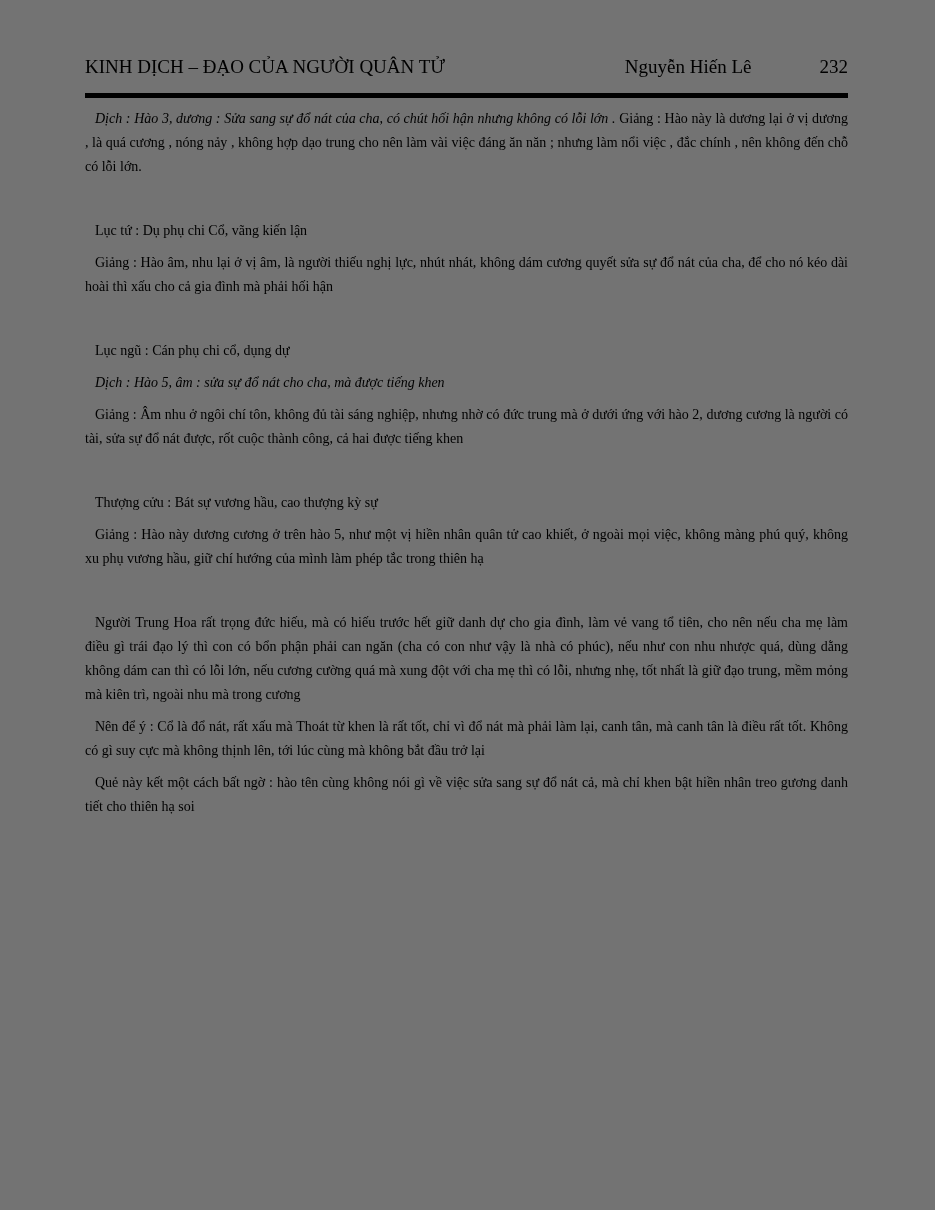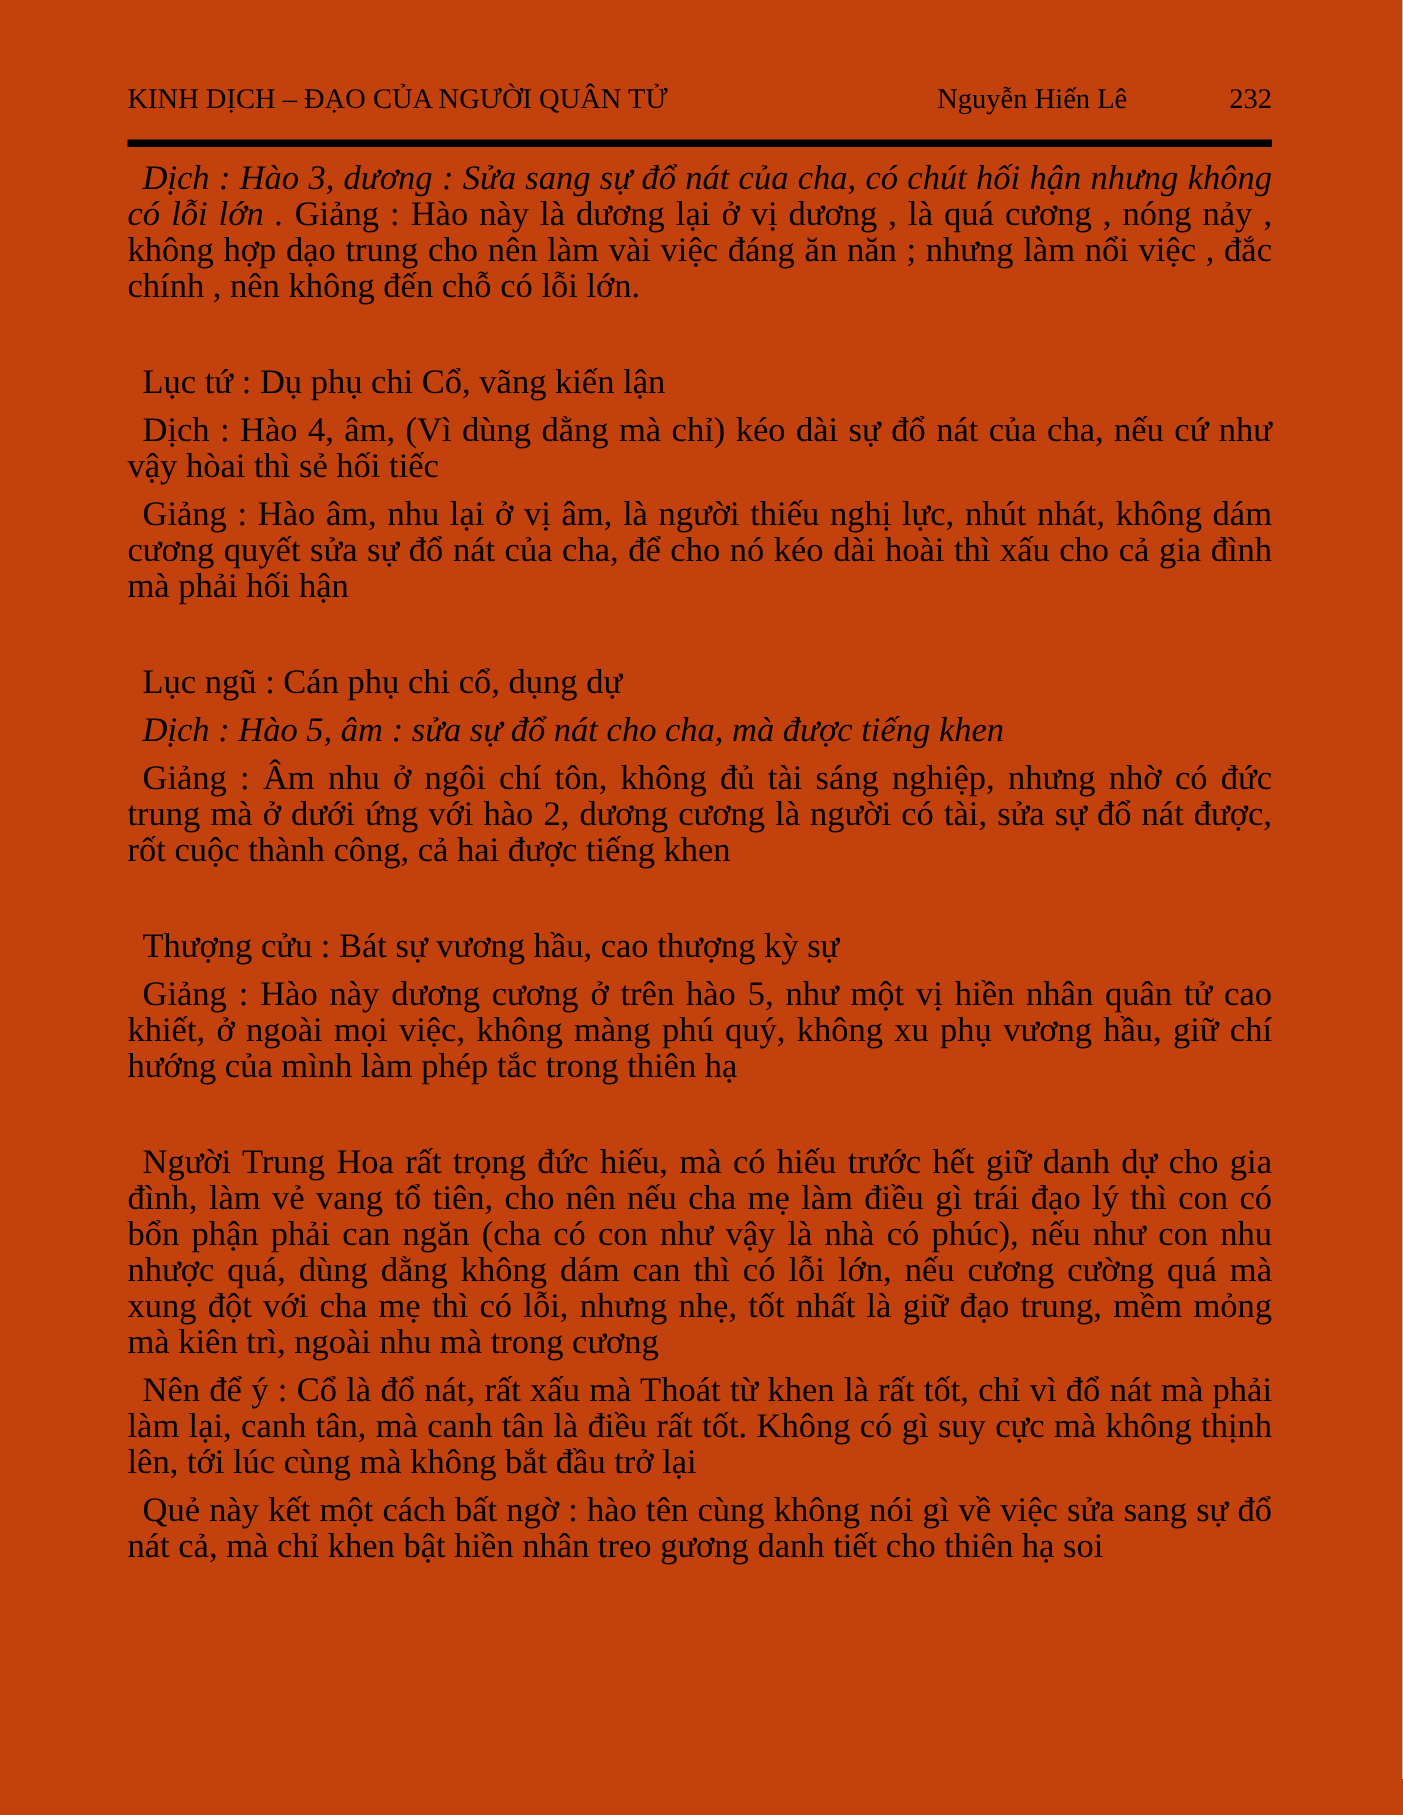--- a/index.html
+++ b/index.html
@@ -1,20 +1,20 @@
 <!DOCTYPE html>
 <html><head>
 <meta charset="utf-8">
 <style>
   html, body { margin: 0; padding: 0; background: #ffffff; }
   .page {
     position: relative;
     width: 935px;
     height: 1210px;
-    background: #c2410c;
+    background: #737373;
     color: #000000;
     font-family: "Liberation Serif", "DejaVu Serif", serif;
     overflow: hidden;
     box-sizing: border-box;
   }
   .header {
     display: flex;
     align-items: baseline;
     padding: 55px 87px 0 85px;
     font-size: 19px;
@@ -27,21 +27,21 @@
   .rule {
     margin: 14px 87px 0 85px;
     height: 5px;
     background: #000000;
   }
   .content {
     padding: 9px 87px 0 85px;
   }
   .content p {
     margin: 8px 0 0 0;
-    font-size: 23px;
+    font-size: 14px;
     line-height: 24px;
     text-align: justify;
     text-indent: 10px;
   }
   .content p:first-child { margin-top: 0; }
   .content p.gap { margin-top: 40px; }
   .it { font-style: italic; }
 </style>
 </head>
 <body>
@@ -56,21 +56,20 @@
 
   <div class="rule"></div>
 
   <div class="content">
 
     <p><span class="it">Dịch : Hào 3, dương : Sửa sang sự đổ nát của cha, có chút hối hận nhưng không có lỗi lớn .</span><span> Giảng : Hào này là dương lại ở vị dương , là quá cương , nóng nảy , không hợp dạo trung cho nên làm vài việc đáng ăn năn ; nhưng làm nổi việc , đắc chính , nên không đến chỗ có lỗi lớn.</span></p>
 
 
     <p class="gap"><span>Lục tứ : Dụ phụ chi Cổ, vãng kiến lận</span></p>
 
-    <p><span>Dịch : Hào 4, âm, (Vì dùng dằng mà chỉ) kéo dài sự đổ nát của cha, nếu cứ như vậy hòai thì sẻ hối tiếc</span></p>
 
     <p><span>Giảng : Hào âm, nhu lại ở vị âm, là người thiếu nghị lực, nhút nhát, không dám cương quyết sửa sự đổ nát của cha, để cho nó kéo dài hoài thì xấu cho cả gia đình mà phải hối hận</span></p>
 
     <p class="gap"><span>Lục ngũ : Cán phụ chi cổ, dụng dự</span></p>
 
     <p><span class="it">Dịch : Hào 5, âm : sửa sự đổ nát cho cha, mà được tiếng khen</span></p>
 
     <p><span>Giảng : Âm nhu ở ngôi chí tôn, không đủ tài sáng nghiệp, nhưng nhờ có đức trung mà ở dưới ứng với hào 2, dương cương là người có tài, sửa sự đổ nát được, rốt cuộc thành công, cả hai được tiếng khen</span></p>
 
     <p class="gap"><span>Thượng cửu : Bát sự vương hầu, cao thượng kỳ sự</span></p>

